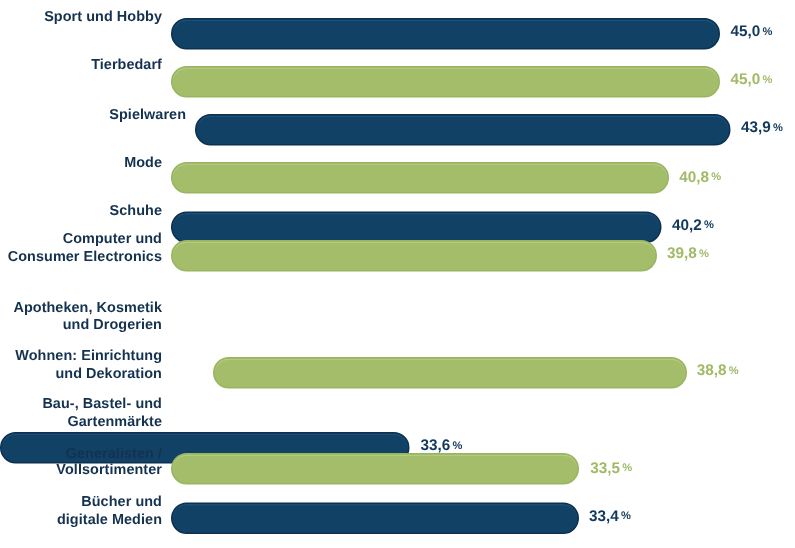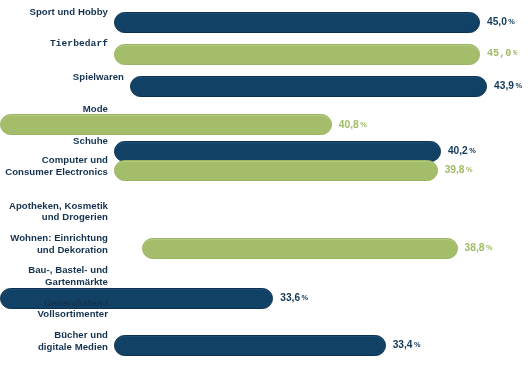--- a/index.html
+++ b/index.html
@@ -103,35 +103,35 @@
 
 <div id="chart">
   <div class="rows">
       <div class="row" style="top: 6px;">
         <div class="cat-label">Sport und Hobby</div>
         <div class="bar-area">
           <div class="bar blue" style="width: 366px;"></div>
           <div class="value blue"><span>45,0</span><span class="pct">%</span></div>
         </div>
       </div>
-      <div class="row" style="top: 38.3px; font-family: Liberation Mono, monospace;">
+      <div class="row" style="top: 38.3px;">
         <div class="cat-label">Tierbedarf</div>
         <div class="bar-area">
           <div class="bar green" style="width: 366px;"></div>
           <div class="value green"><span>45,0</span><span class="pct">%</span></div>
         </div>
       </div>
       <div class="row" style="top: 70.6px; padding-left: 16px;">
         <div class="cat-label">Spielwaren</div>
         <div class="bar-area">
           <div class="bar blue" style="width: 357.053px;"></div>
           <div class="value blue"><span>43,9</span><span class="pct">%</span></div>
         </div>
       </div>
-      <div class="row" style="top: 102.9px; flex-direction: column;">
+      <div class="row" style="top: 102.9px;">
         <div class="cat-label">Mode</div>
         <div class="bar-area">
           <div class="bar green" style="width: 331.84px;"></div>
           <div class="value green"><span>40,8</span><span class="pct">%</span></div>
         </div>
       </div>
       <div class="row" style="top: 135.2px;">
         <div class="cat-label">Schuhe</div>
         <div class="bar-area">
           <div class="bar blue" style="width: 326.96px;"></div>
@@ -162,20 +162,24 @@
         <div class="cat-label">Bau-, Bastel- und
 Gartenmärkte</div>
         <div class="bar-area">
           <div class="bar blue" style="width: 273.28px;"></div>
           <div class="value blue"><span>33,6</span><span class="pct">%</span></div>
         </div>
       </div>
       <div class="row" style="top: 296.7px;">
         <div class="cat-label">Generalisten /
 Vollsortimenter</div>
+        <div class="bar-area">
+          <div class="bar green" style="width: 272.467px;"></div>
+          <div class="value green"><span>33,5</span><span class="pct">%</span></div>
+        </div>
       </div>
       <div class="row" style="top: 329px;">
         <div class="cat-label">Bücher und
 digitale Medien</div>
         <div class="bar-area">
           <div class="bar blue" style="width: 271.653px;"></div>
           <div class="value blue"><span>33,4</span><span class="pct">%</span></div>
         </div>
       </div>
     </div>

